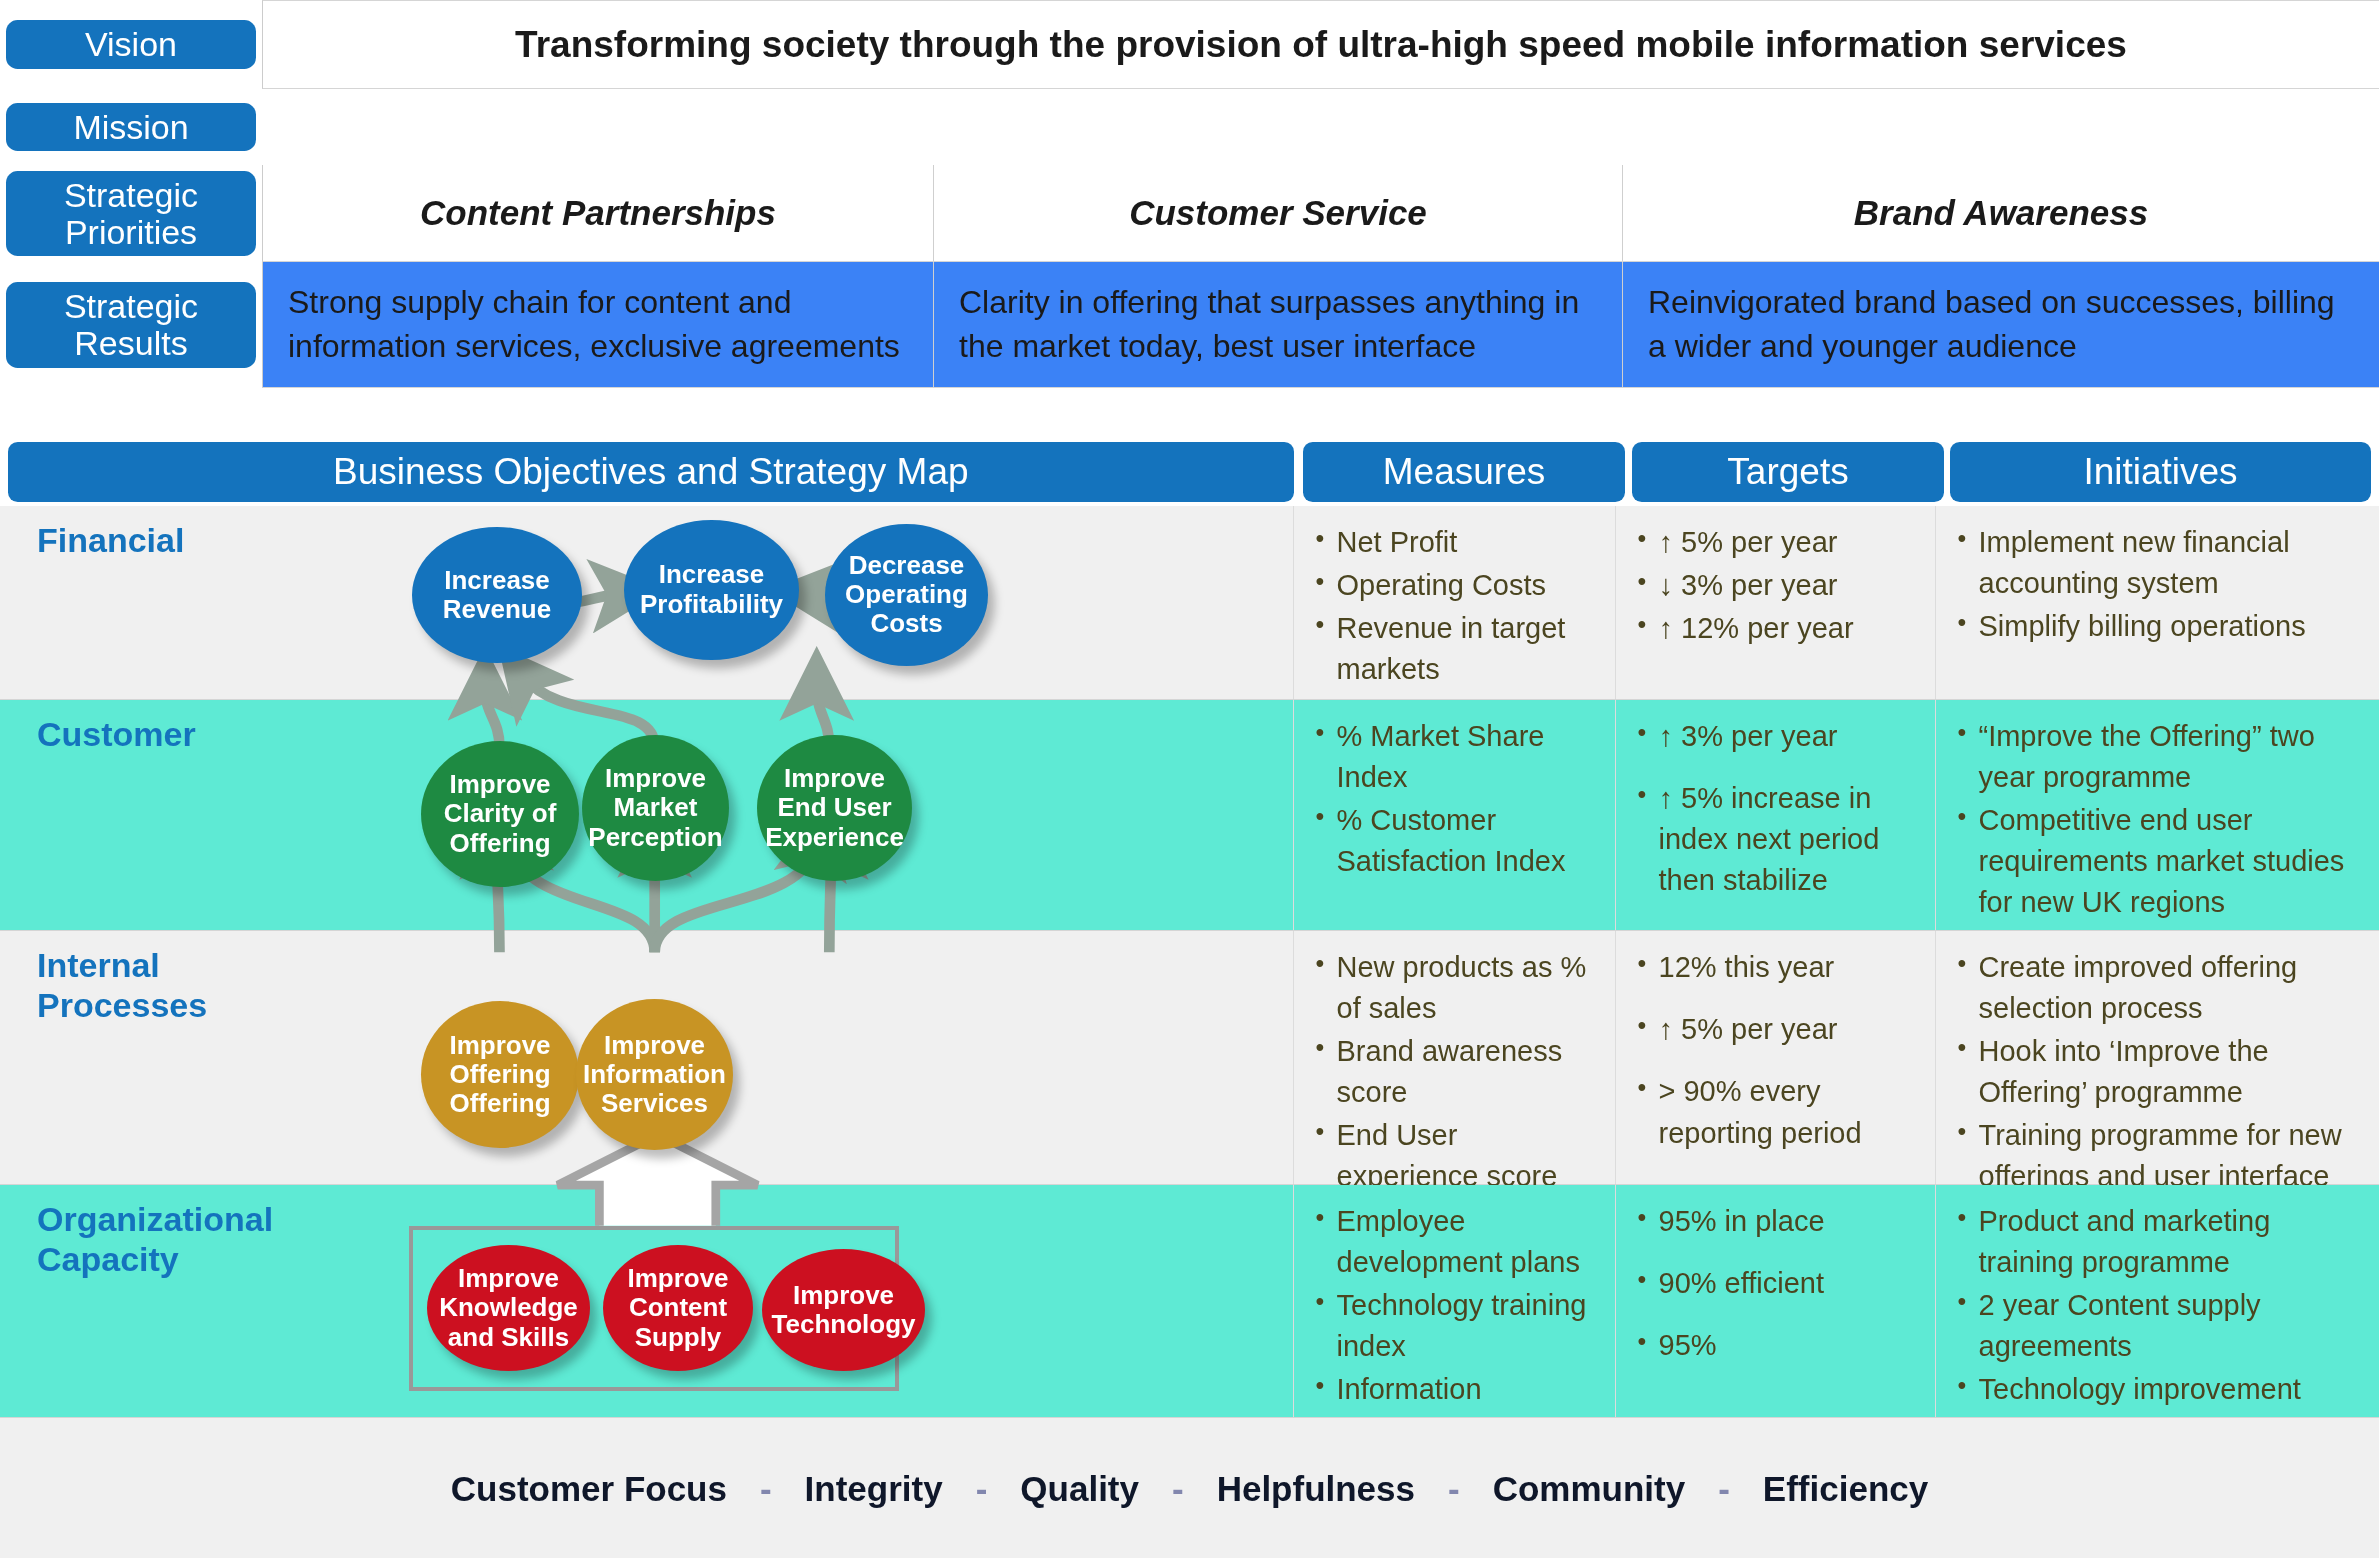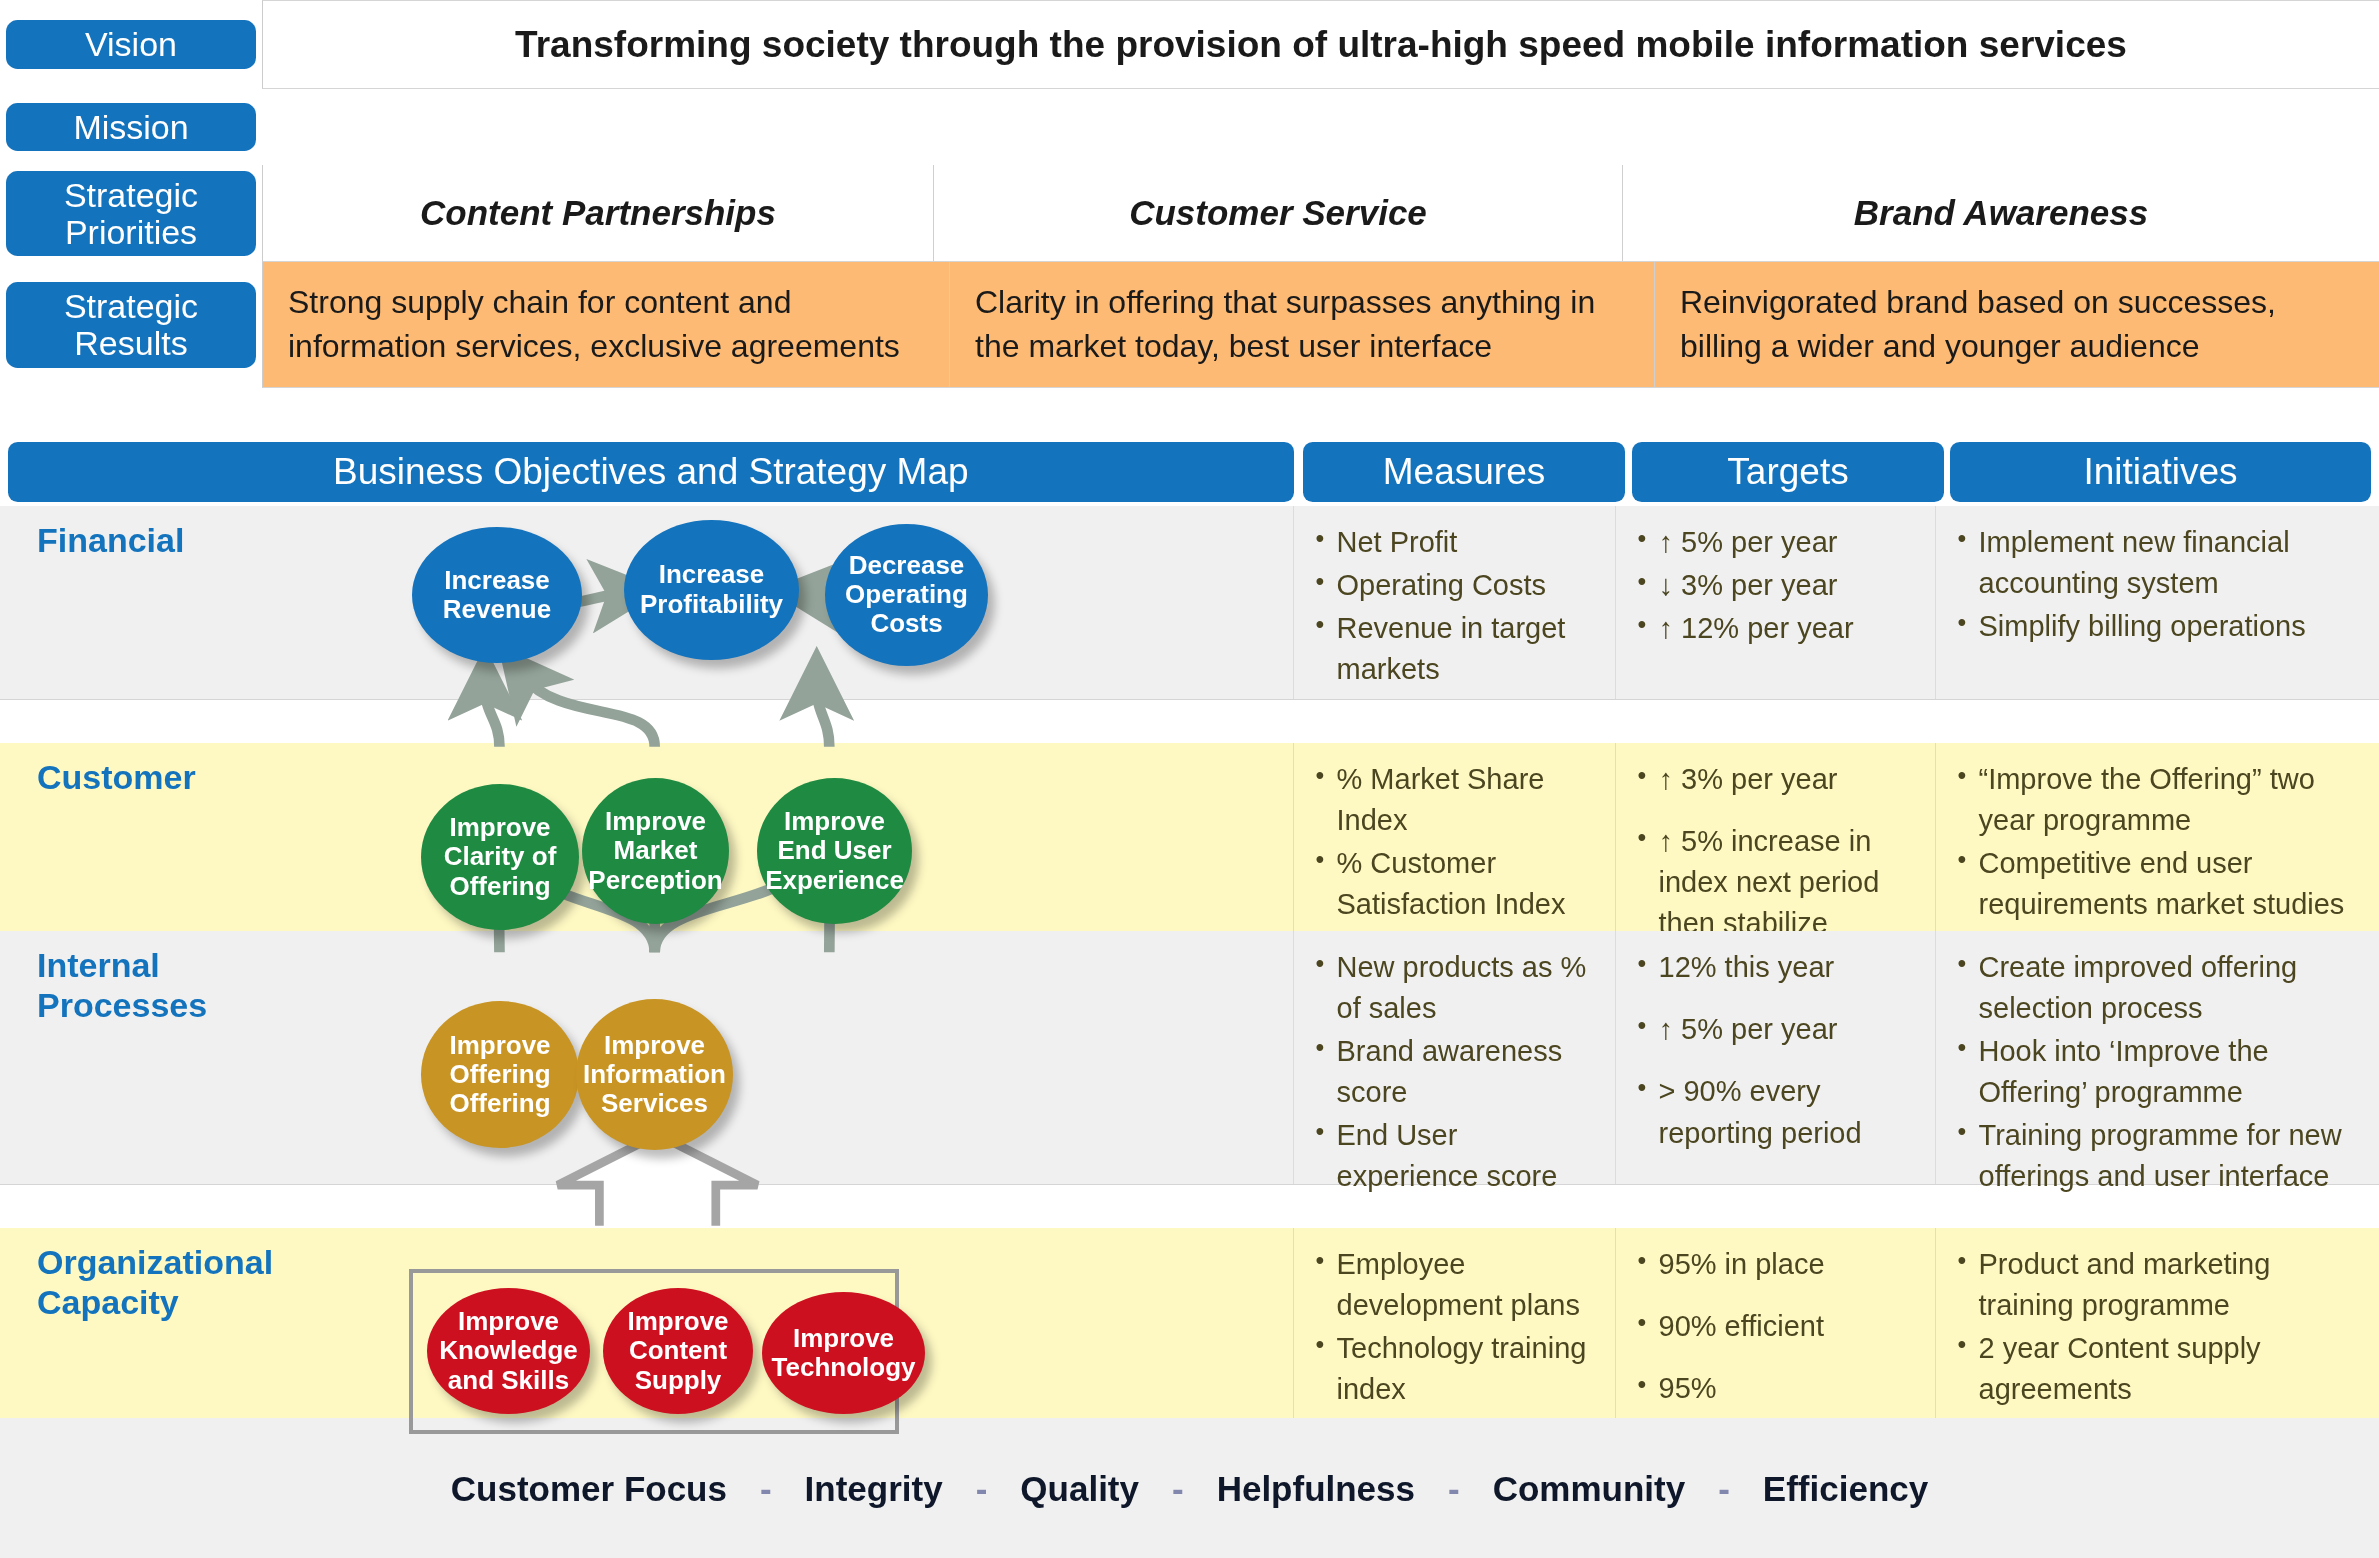--- a/index.html
+++ b/index.html
@@ -29,42 +29,42 @@
   .tt-prio-text { font-size: 35px; font-weight: bold; font-style: italic; color: #1a1a1a; text-align: center; }
   .tt-result-text { font-size: 32px; color: #1a1a1a; line-height: 1.35; text-align: left; }
 
   #row-vision { top: 0; height: 89px; }
   #row-vision .tt-body { background: #ffffff; border-top: 1.9px solid #d5d5d5; border-bottom: 1.9px solid #d5d5d5; }
   #row-mission { top: 89px; height: 76px; }
   #row-mission .tt-body { background: #f2f2f2; border-bottom: 1.9px solid #d5d5d5; }
   #row-priorities { top: 165px; height: 97px; }
   #row-priorities .tt-body { background: #ffffff; border-bottom: 1.9px solid #d5d5d5; }
   #row-results { top: 262px; height: 126px; }
-  #row-results .tt-body { background: #fdba74; border-bottom: 1.9px solid #d5d5d5; gap: 16px; }
+  #row-results .tt-body { background: #3b82f6; border-bottom: 1.9px solid #d5d5d5; }
   .col-a { flex: 0 0 670px; }
   .col-b { flex: 0 0 689px; }
   .col-c { flex: 1 1 auto; }
 
   
   .main-head { position: absolute; left: 0; top: 442px; height: 60px; width: 2379px; }
   .mh-tab {
     position: absolute; top: 0; height: 60px; background: #1473bd;
     border-radius: 9.7px; color: #fff; display: flex; align-items: center;
     justify-content: center; font-size: 37px; font-weight: 400;
   }
   #mh-map { left: 7.8px; width: 1286px; }
   #mh-measures { left: 1303px; width: 322px; }
   #mh-targets { left: 1632px; width: 312px; }
   #mh-initiatives { left: 1950px; width: 421px; }
 
   
   .grid { position: absolute; left: 0; top: 506px; width: 2379px; height: 912px; }
   .grow { position: absolute; left: 0; width: 2379px; display: flex; border-bottom: 1.9px solid #d5d5d5; }
   .grow.alt { background: #f0f0f0; }
-  .grow.plain { background: #fef9c3; margin-top: 43px; }
+  .grow.plain { background: #5eead4; }
   #grow-financial { top: 0; height: 194px; }
   #grow-customer { top: 194px; height: 231px; }
   #grow-internal { top: 425px; height: 254px; }
   #grow-org { top: 679px; height: 233px; }
 
   .persp-label { flex: 0 0 320px; padding: 13.6px 0 0 37px; font-size: 34px; font-weight: bold; color: #1473bd; line-height: 1.2; }
   .map-zone { flex: 0 0 973px; position: relative; }
   .mcol { position: relative; padding: 15.5px 13.6px 7.8px 17.5px; border-left: 1.9px solid #dcdcdc; }
   .mcol-measures { flex: 0 0 322px; }
   .mcol-targets { flex: 0 0 320px; }

